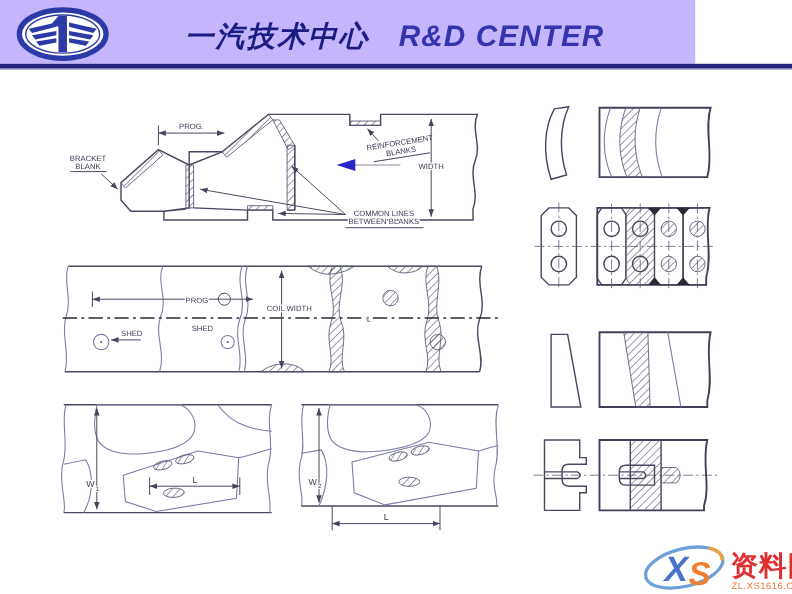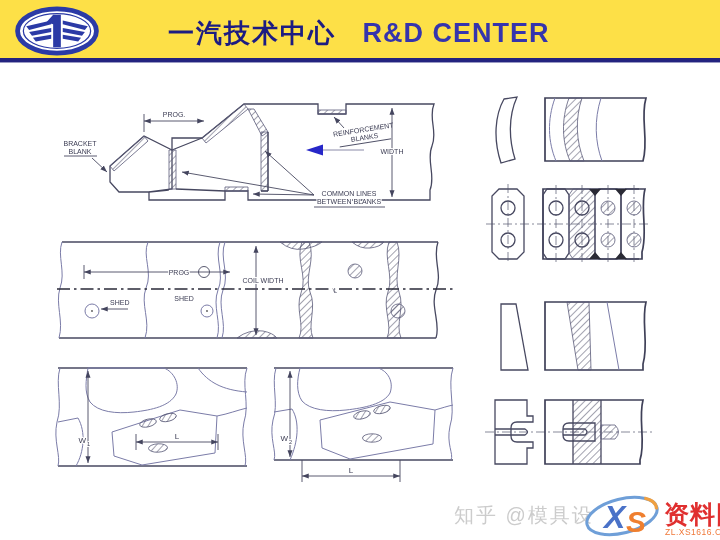--- a/index.html
+++ b/index.html
@@ -1,19 +1,19 @@
 <!DOCTYPE html>
 <html><head>
 <meta charset="utf-8">
 <style>
   html,body{margin:0;padding:0;background:#e9e9e9;}
   .slide{position:relative;width:720px;height:540px;background:#ffffff;overflow:hidden;
          font-family:"Liberation Sans",sans-serif;}
   
-  .header{position:absolute;left:0;top:0;width:720px;height:58px;background:#fde047;}
+  .header{position:absolute;left:0;top:0;width:632px;height:58px;background:#c4b5fd;font-style:italic;}
   .faw-logo{position:absolute;left:14px;top:6px;}
   .title{position:absolute;left:168px;top:16px;white-space:nowrap;}
   .t-cn{font-size:26px;font-weight:bold;color:#1c1c82;letter-spacing:2px;}
   .t-en{font-size:27px;font-weight:bold;color:#3534ad;margin-left:22px;letter-spacing:1px;}
   .tag{position:absolute;right:38px;top:14px;font-size:23px;font-weight:bold;color:#1c1c82;letter-spacing:4px;}
   .rule{position:absolute;left:0;top:58px;width:720px;height:4px;background:#23237f;border-bottom:1px solid #9a9ac4;}
   
   .drw{position:absolute;}
   #top-draw{left:52px;top:88px;}
   #mid-draw{left:52px;top:226px;}
@@ -271,21 +271,20 @@
       <rect x="90" y="308" width="28" height="64" fill="url(#hatch)"></rect>
       <line class="ol" x1="90" y1="308" x2="90" y2="372" stroke-width="1"></line>
       <line class="ol" x1="118" y1="308" x2="118" y2="372" stroke-width="1"></line>
       <path d="M112,331 H86 Q80,331 80,337 V343 Q80,349 86,349 H112 Z" fill="#ffffff" class="ol" stroke-width="1"></path>
       <path class="ol" d="M80,337 H102 Q106,340 102,343 H80" stroke-width="0.9"></path>
       <path class="htch" d="M118,333 H132 Q139,340 132,347 H118 Z"></path>
     </g>
   </svg>
 
   <div class="watermark">
-    <span class="wm-text">知乎 @模具设</span>
     <svg class="wm-logo" width="138" height="54" viewBox="0 0 138 54">
       <g transform="rotate(-14 40 30)">
         <ellipse cx="40" cy="30" rx="36" ry="17" fill="none" stroke="#6f9fd8" stroke-width="3"></ellipse>
         <path d="M66,18 A36,17 0 0 1 75,32" fill="none" stroke="#f0a040" stroke-width="3"></path>
       </g>
       <text x="22" y="42" font-size="32" font-style="italic" font-weight="bold" fill="#4a72c8">X</text>
       <text x="44" y="46" font-size="30" font-style="italic" font-weight="bold" fill="#ef7f2f">S</text>
       <text x="82" y="37" font-size="25" font-weight="bold" fill="#e02f2f" letter-spacing="1">资料网</text>
       <text x="83" y="49" font-size="8.5" fill="#f07838" letter-spacing="0.5">ZL.XS1616.COM</text>
     </svg>

